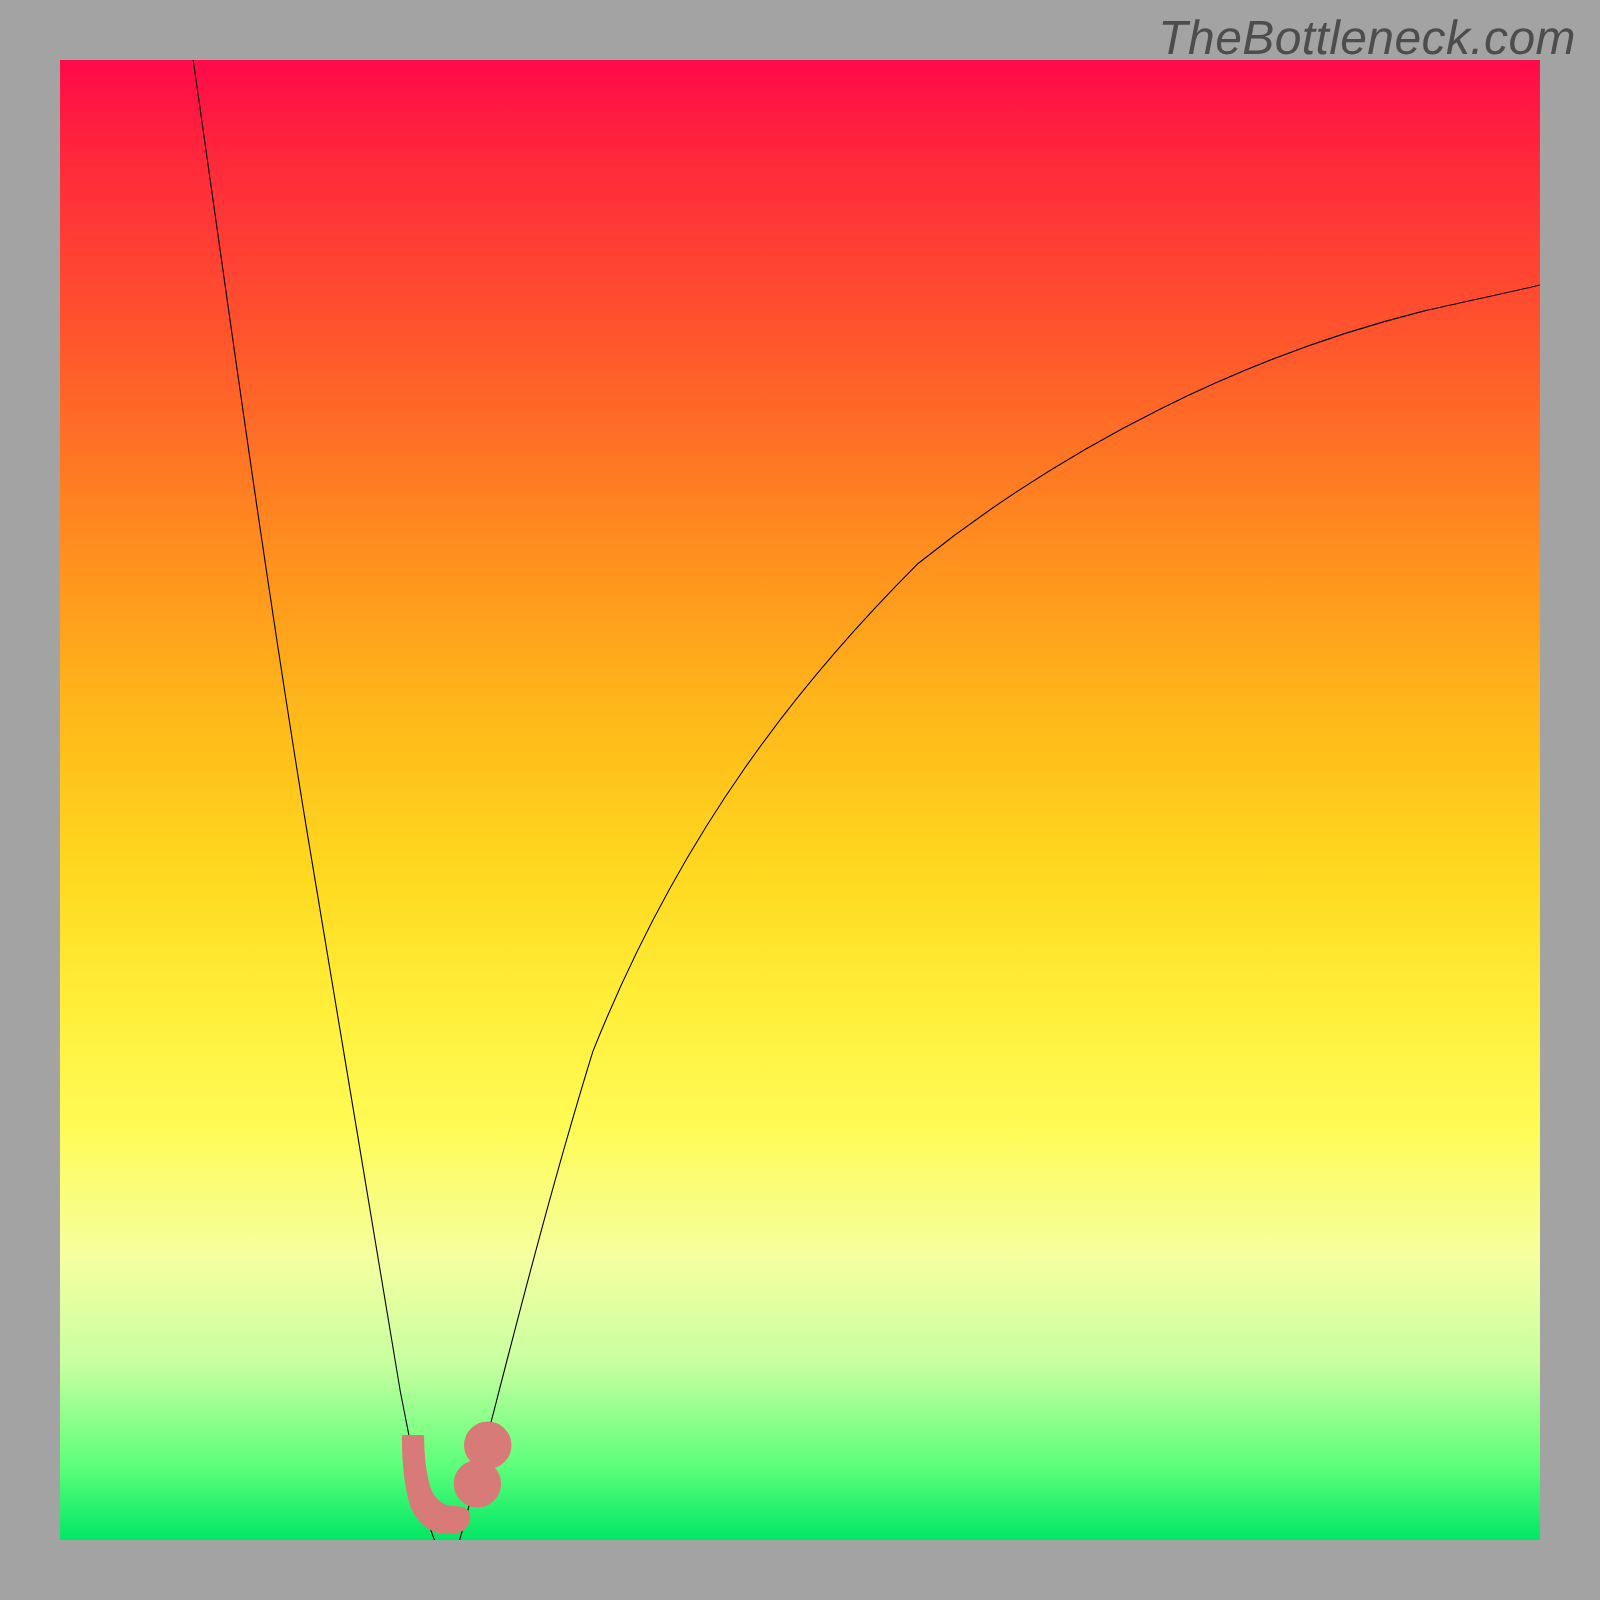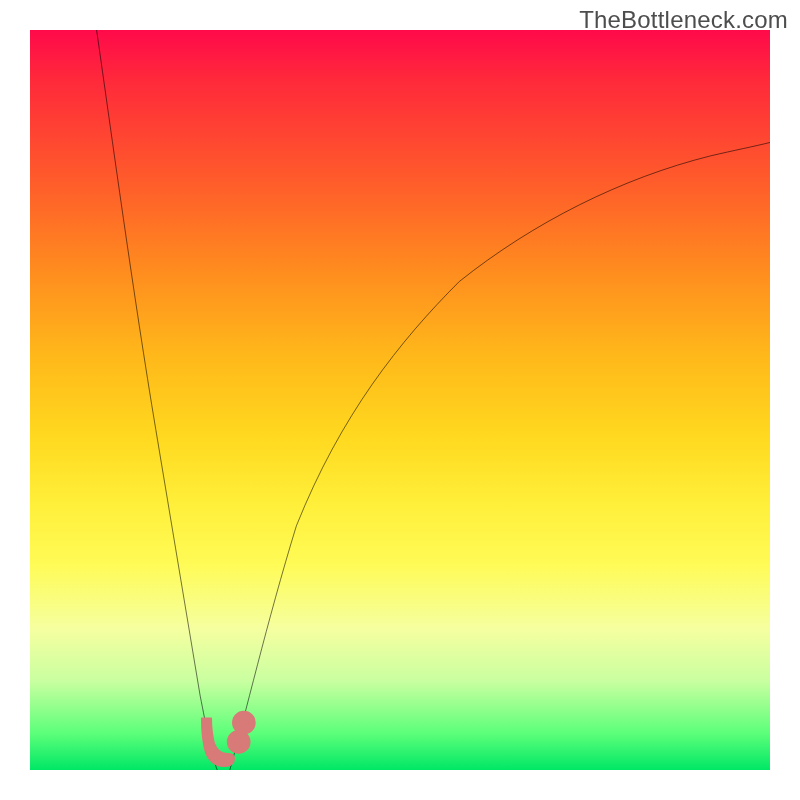--- a/index.html
+++ b/index.html
@@ -7,21 +7,22 @@
     padding: 0;
     width: 800px;
     height: 800px;
     background: #000;
     overflow: hidden;
     font-family: Arial, Helvetica, sans-serif;
   }
   .frame {
     position: absolute;
     inset: 0;
-    background: #ffffff;
+    background: #a3a3a3;
+    font-style: italic;
   }
   .plot-area {
     position: absolute;
     left: 30px;
     top: 30px;
     width: 740px;
     height: 740px;
     
     background: linear-gradient(to bottom,
       #ff0a4a 0%,

